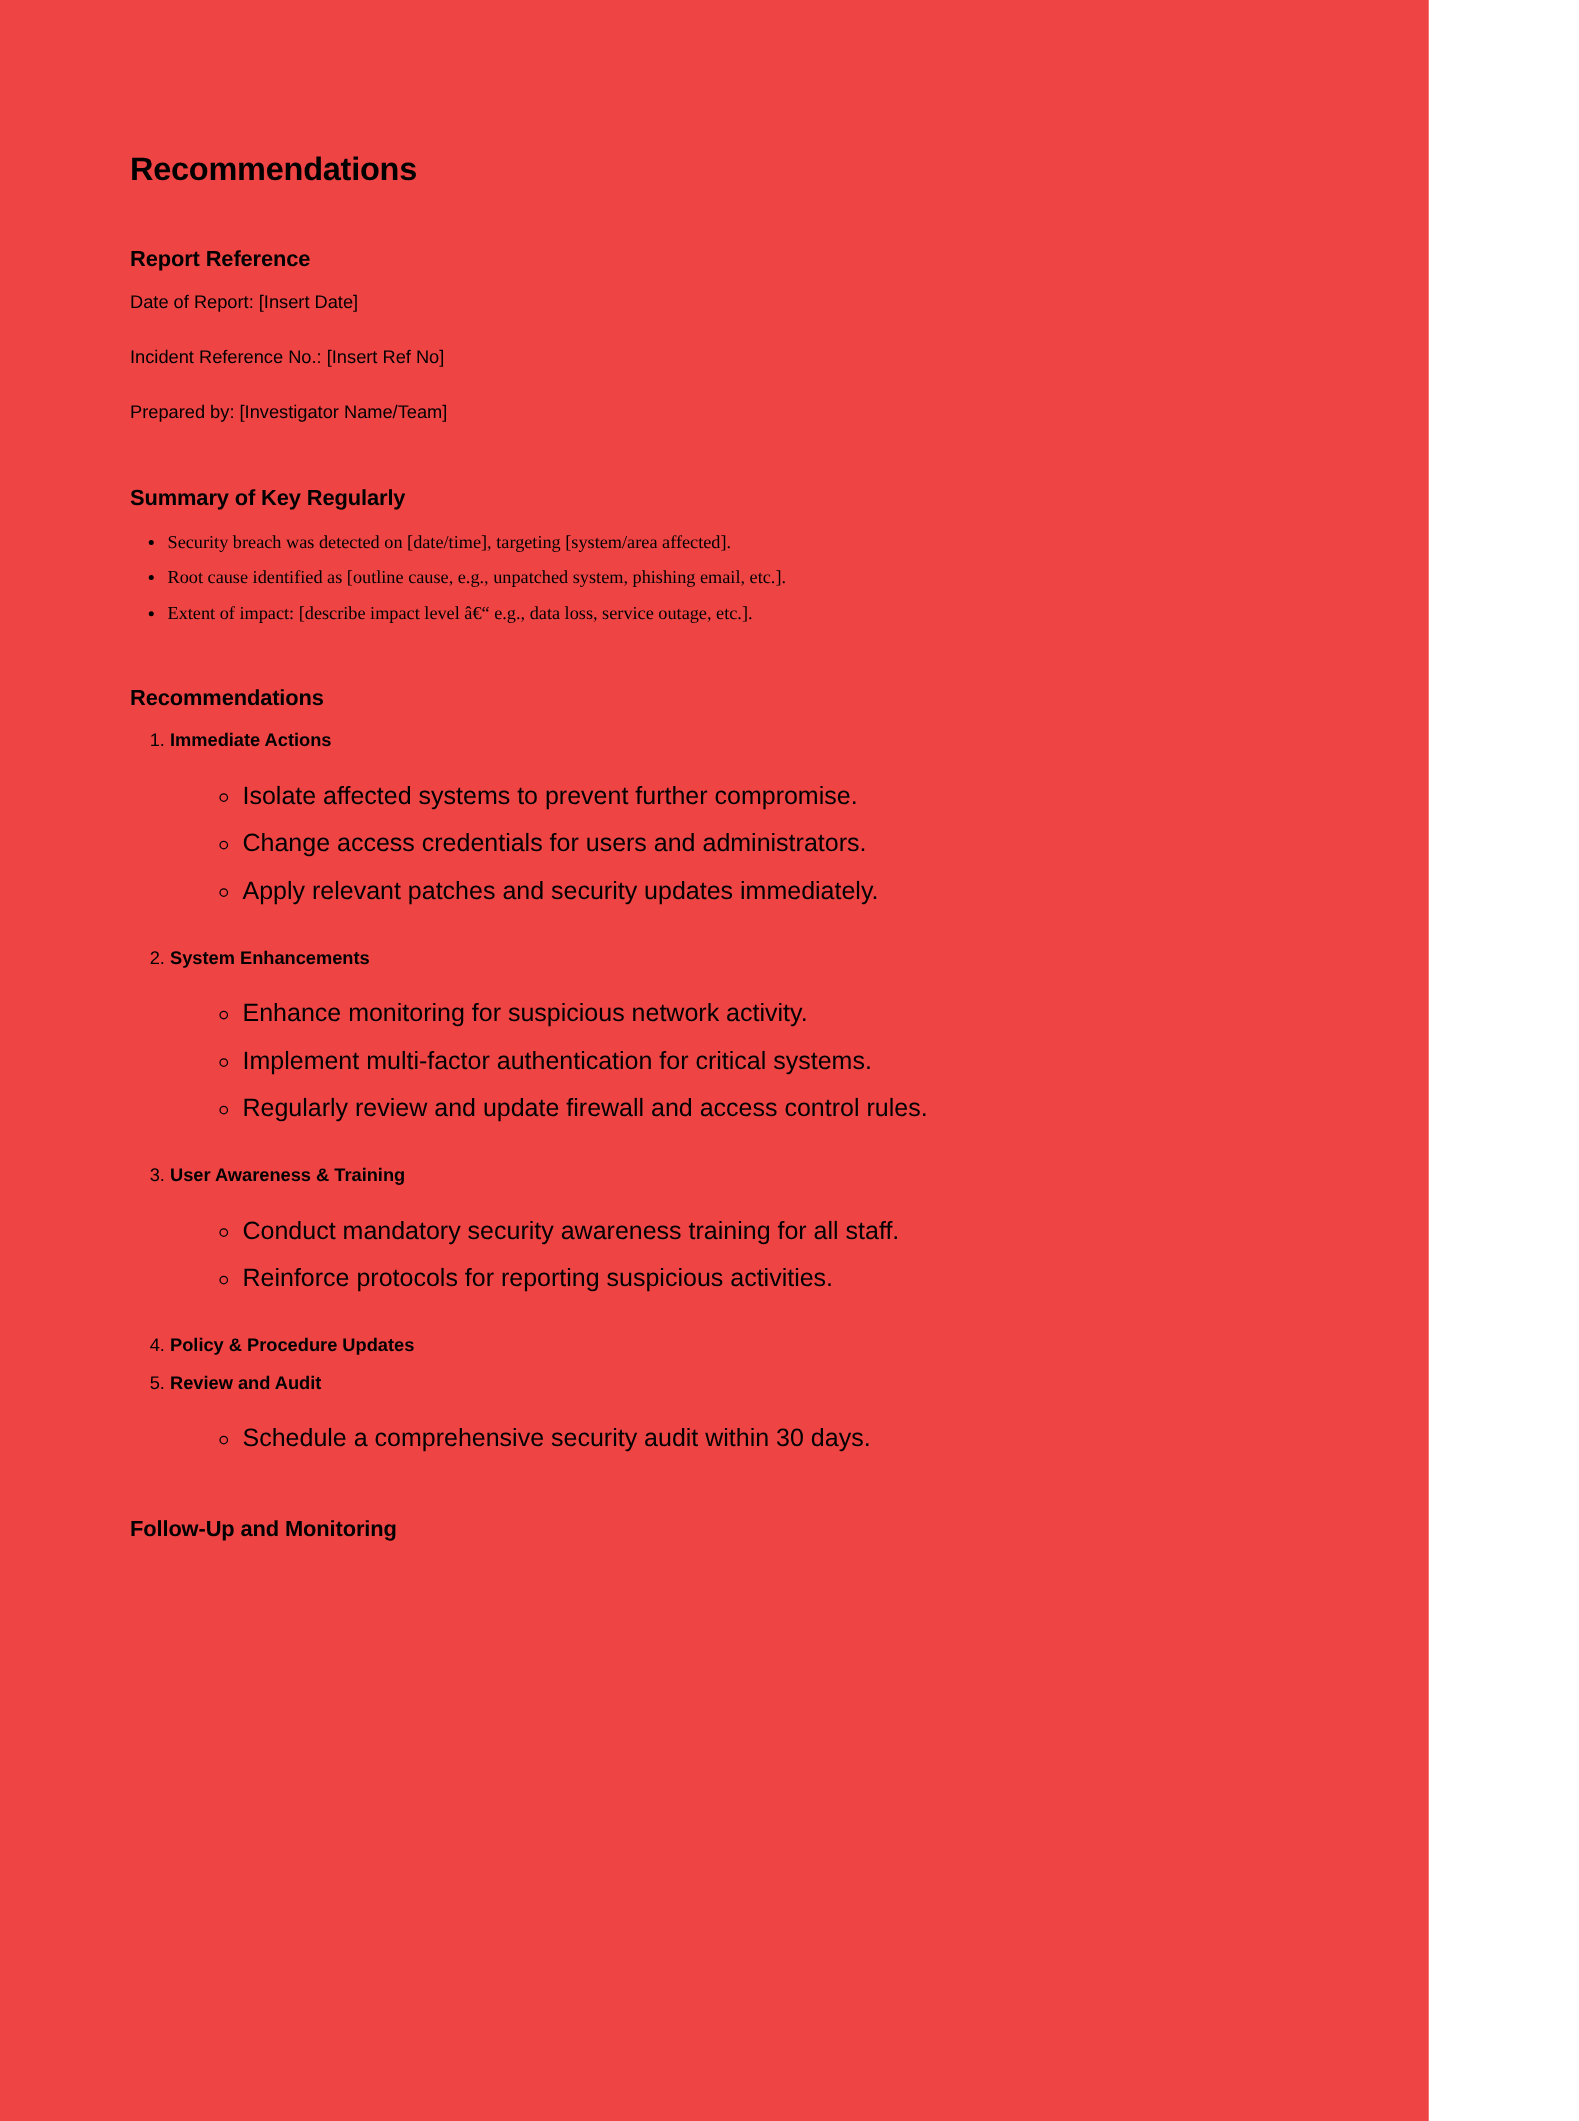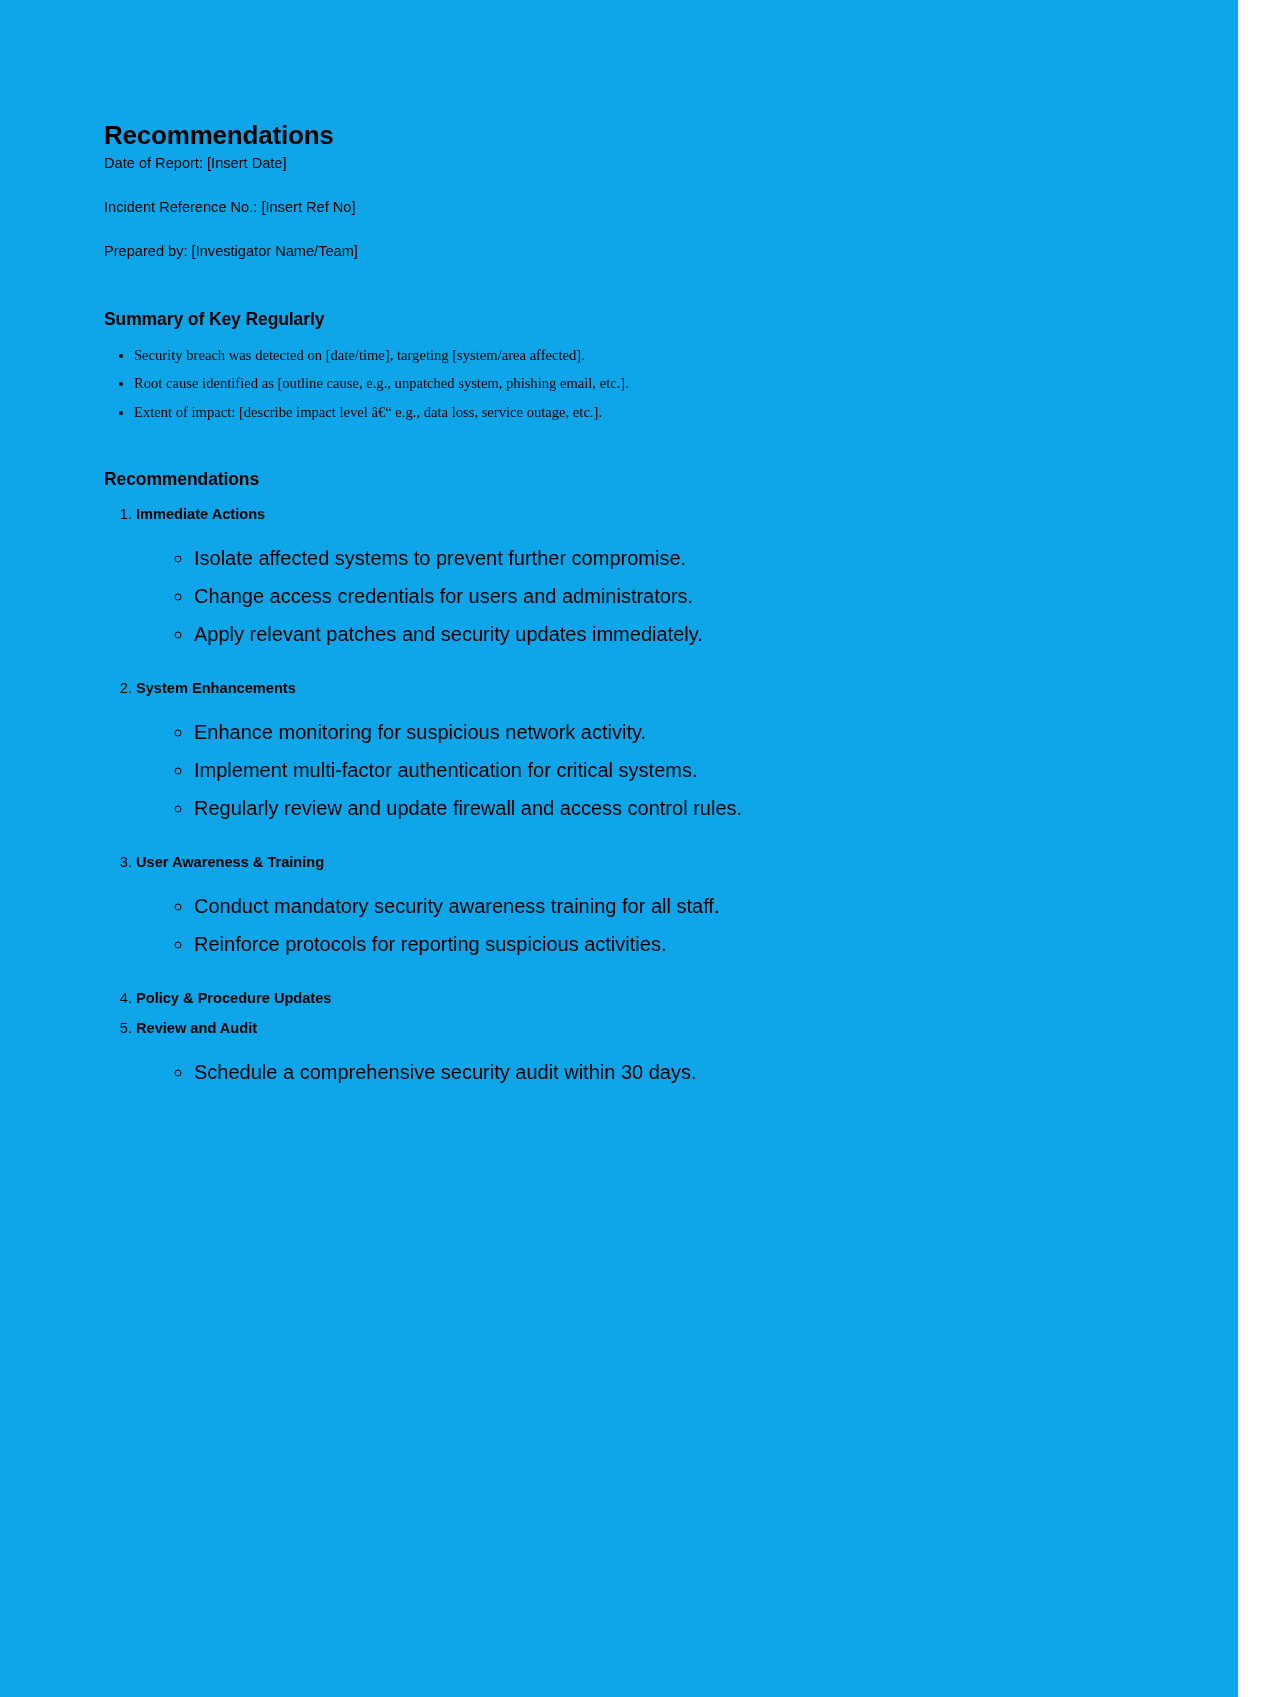--- a/index.html
+++ b/index.html
@@ -8,25 +8,25 @@
     background: #ffffff;
   }
   body {
     width: 1263px;
     min-height: 1697px;
     font-family: "Liberation Sans", sans-serif;
     color: #000000;
     -webkit-font-smoothing: antialiased;
   }
   .page {
-    width: 1238px;
+    width: 1143px;
     min-height: 1697px;
     box-sizing: border-box;
     padding: 118px 104px 60px 104px;
-    background: #0ea5e9;
+    background: #ef4444;
   }
   .doc-title {
     font-size: 26px;
     font-weight: bold;
     line-height: 1.34;
     margin: 0 0 0 0;
     letter-spacing: -0.2px;
   }
   .doc-title .line {
     display: block;
@@ -94,20 +94,21 @@
 </style>
 </head>
 <body>
 
 <div class="page">
 
   <h1 class="doc-title">
     <span class="line">Recommendations</span>
   </h1>
 
+  <h2 class="section-heading first">Report Reference</h2>
 
   <p class="meta-line">
     <span class="label">Date of Report:</span><span> [Insert Date]</span>
   </p>
 
   <p class="meta-line">
     <span class="label">Incident Reference No.:</span><span> [Insert Ref No]</span>
   </p>
 
   <p class="meta-line">
@@ -158,14 +159,15 @@
 
     <li>
       <span class="rec-title">Review and Audit</span>
       <ul class="subitems">
         <li>Schedule a comprehensive security audit within 30 days.</li>
       </ul>
     </li>
 
   </ol>
 
+  <h2 class="section-heading spaced">Follow-Up and Monitoring</h2>
 
 </div>
 
 </body></html>

